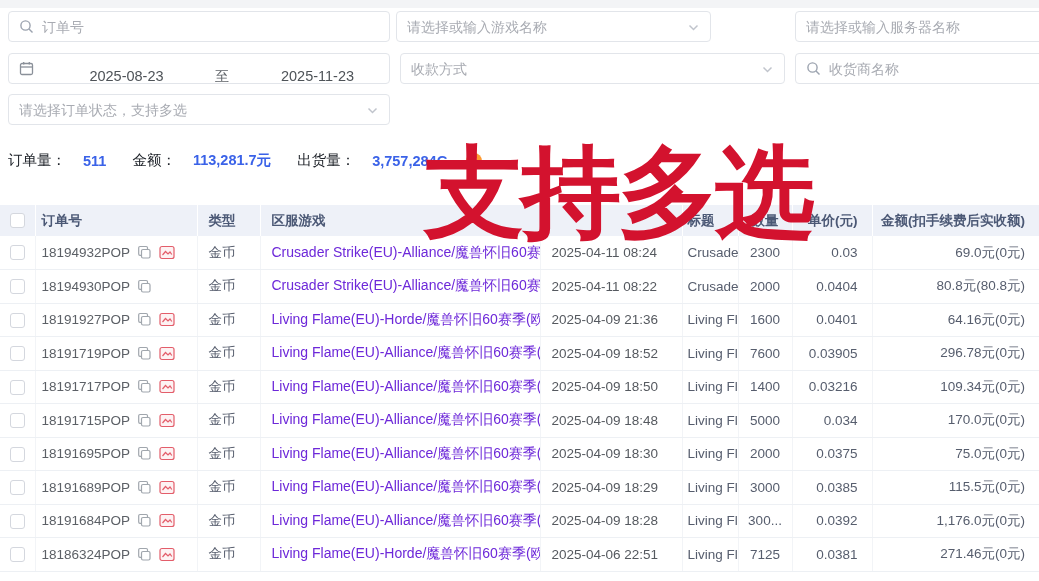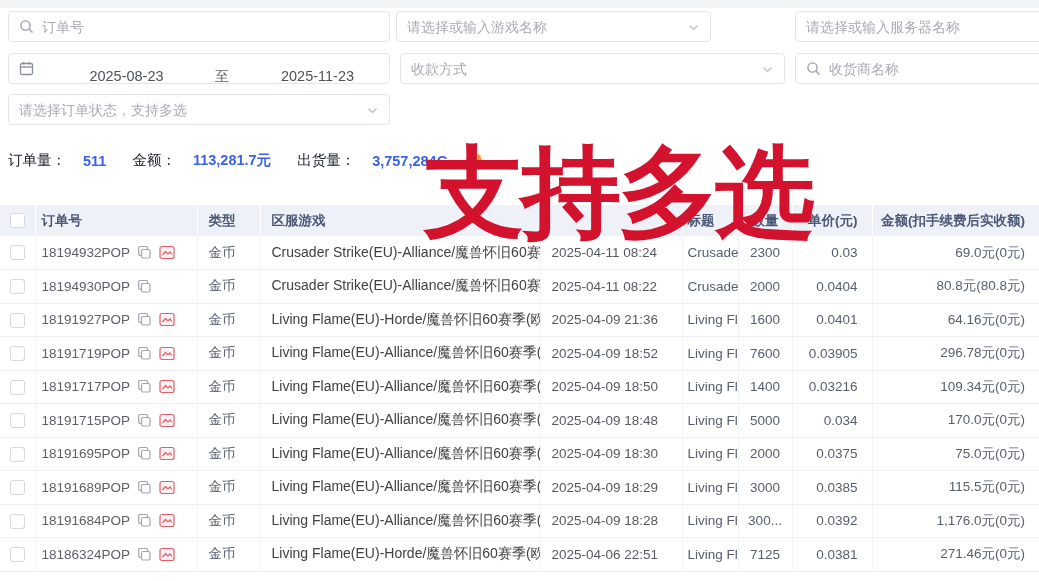--- a/index.html
+++ b/index.html
@@ -87,21 +87,21 @@
   th.c-price, td.c-price, th.c-amount, td.c-amount {
     text-align: right; padding-left: 8px; padding-right: 14px;
   }
   .order-cell { display: flex; align-items: center; gap: 7px; }
   .checkbox {
     display: inline-block; width: 15px; height: 15px;
     border: 1px solid #d4d7de; border-radius: 3px; background: #fff;
     vertical-align: middle; cursor: pointer;
   }
   .icon-btn { display: inline-flex; cursor: pointer; flex: none; }
-  .game-text { color: #404040; font-size: 14px; }
+  .game-text { color: #6d28d9; font-size: 14px; }
   .time-text { color: #55595f; }
 </style>
 </head>
 <body>
 
 <div class="top-strip"></div>
 
 <div class="f-item pos-order">
   <span class="icon-left">
     <svg width="15" height="15" viewBox="0 0 15 15" fill="none" stroke="#9ca3af" stroke-width="1.4">

